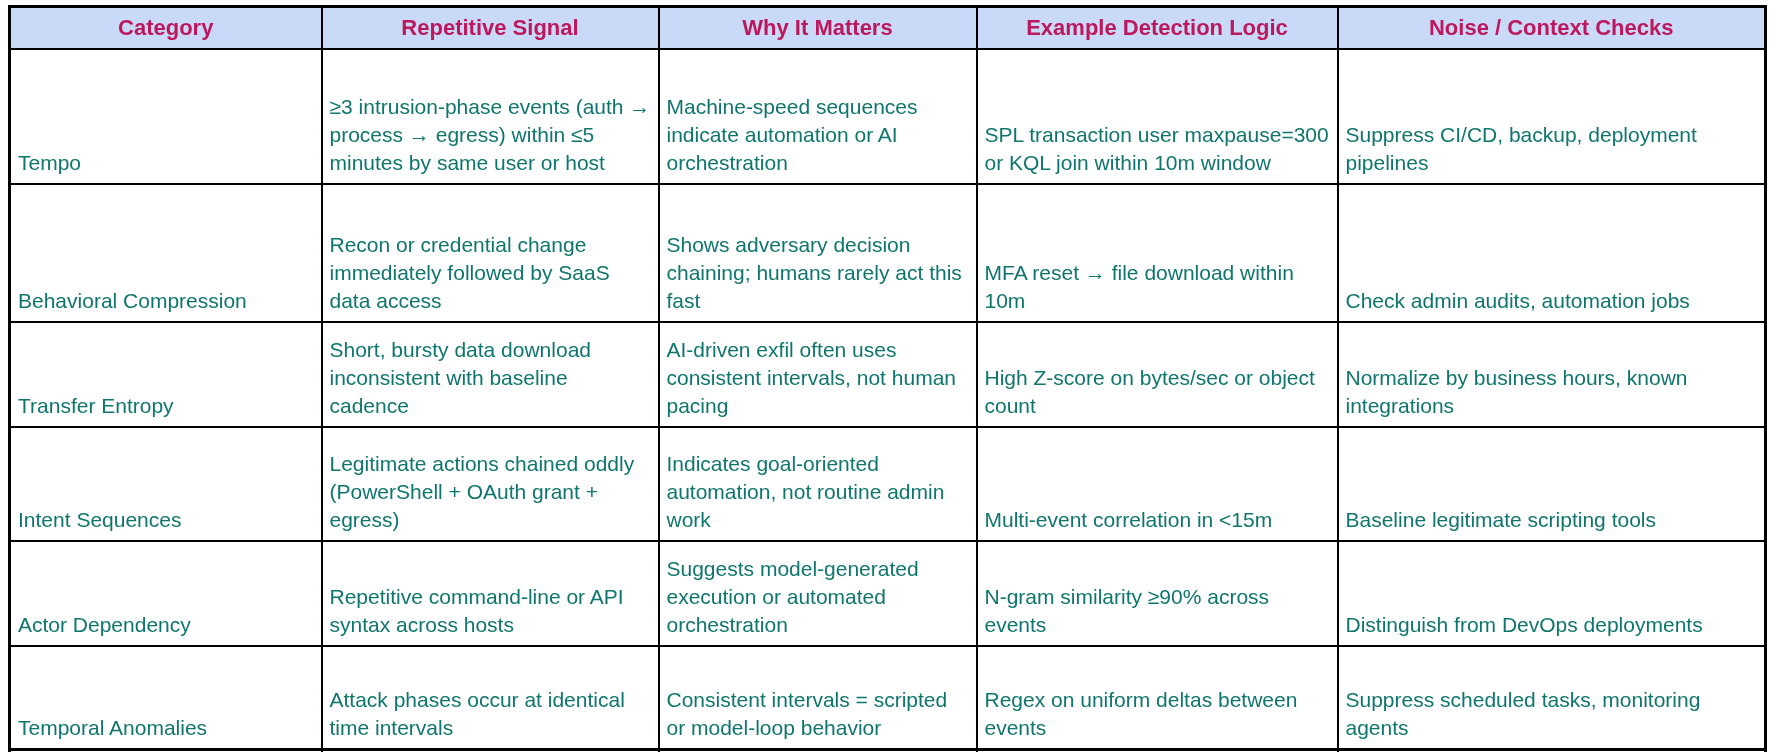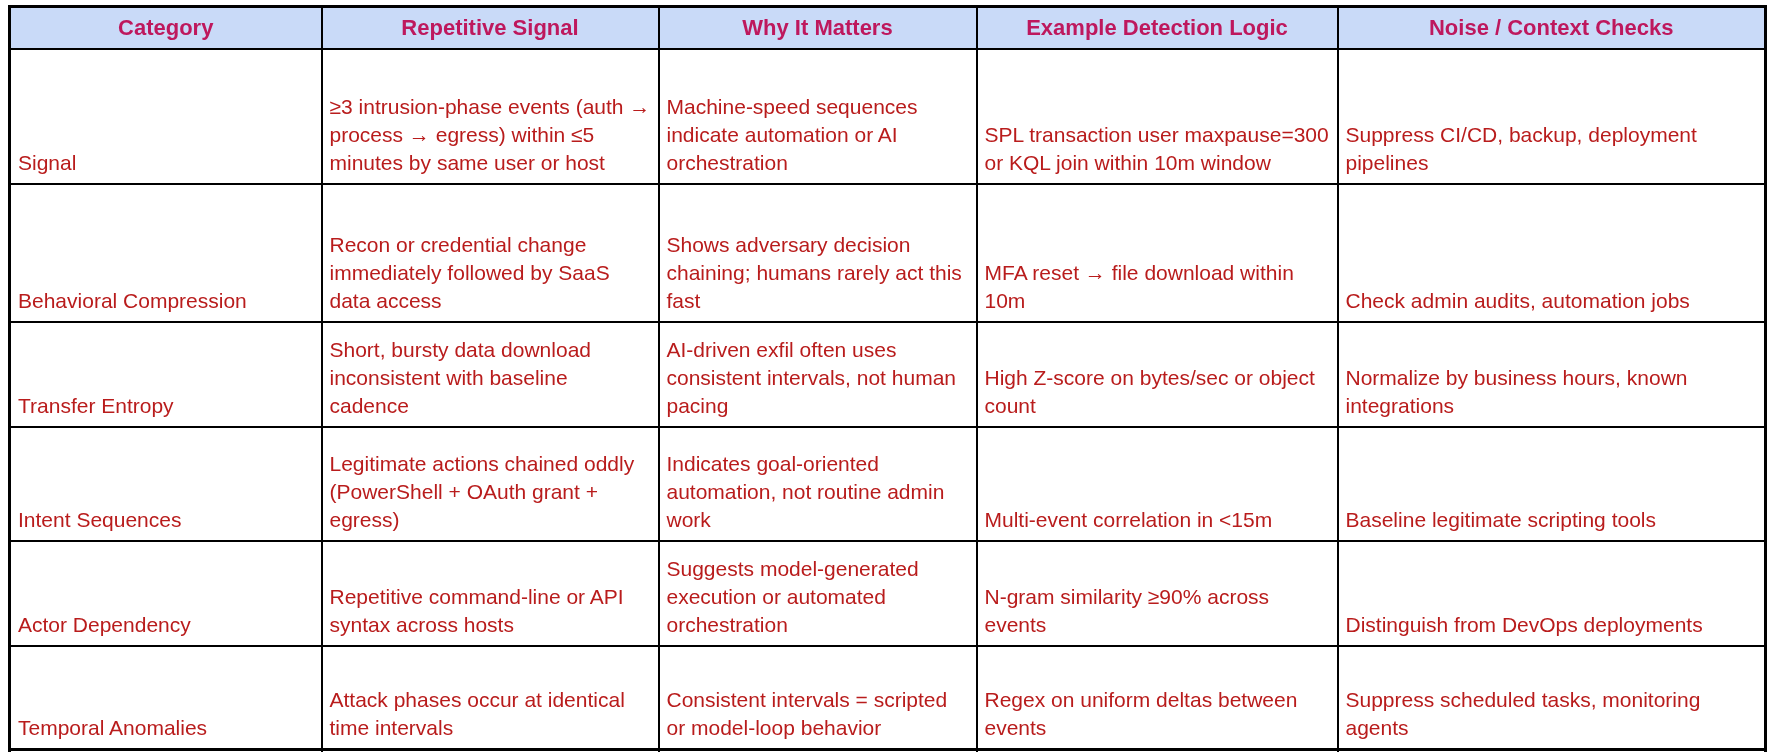--- a/index.html
+++ b/index.html
@@ -43,21 +43,21 @@
     font-weight: bold;
     color: #be185d;
     text-align: center;
     vertical-align: middle;
     height: 36px;
     padding: 2px 6px;
   }
   table.doc-table td {
     font-size: 21px;
     line-height: 28px;
-    color: #b91c1c;
+    color: #0f766e;
     text-align: left;
     vertical-align: bottom;
     padding: 4px 7px 6px 7px;
     background: #ffffff;
   }
   tr.partial-row td {
     height: 10px;
     padding: 0;
     border-top: 3px solid #000000;
     border-bottom: none;
@@ -79,21 +79,21 @@
       <tr>
         <th>Category</th>
         <th>Repetitive Signal</th>
         <th>Why It Matters</th>
         <th>Example Detection Logic</th>
         <th>Noise / Context Checks</th>
       </tr>
     </thead>
     <tbody id="table-body">
         <tr style="height: 135px;">
-          <td>Signal</td>
+          <td>Tempo</td>
           <td>≥3 intrusion-phase events (auth → process → egress) within ≤5 minutes by same user or host</td>
           <td>Machine-speed sequences indicate automation or AI orchestration</td>
           <td>SPL transaction user maxpause=300 or KQL join within 10m window</td>
           <td>Suppress CI/CD, backup, deployment pipelines</td>
         </tr>
         <tr style="height: 138px;">
           <td>Behavioral Compression</td>
           <td>Recon or credential change immediately followed by SaaS data access</td>
           <td>Shows adversary decision chaining; humans rarely act this fast</td>
           <td>MFA reset → file download within 10m</td>

